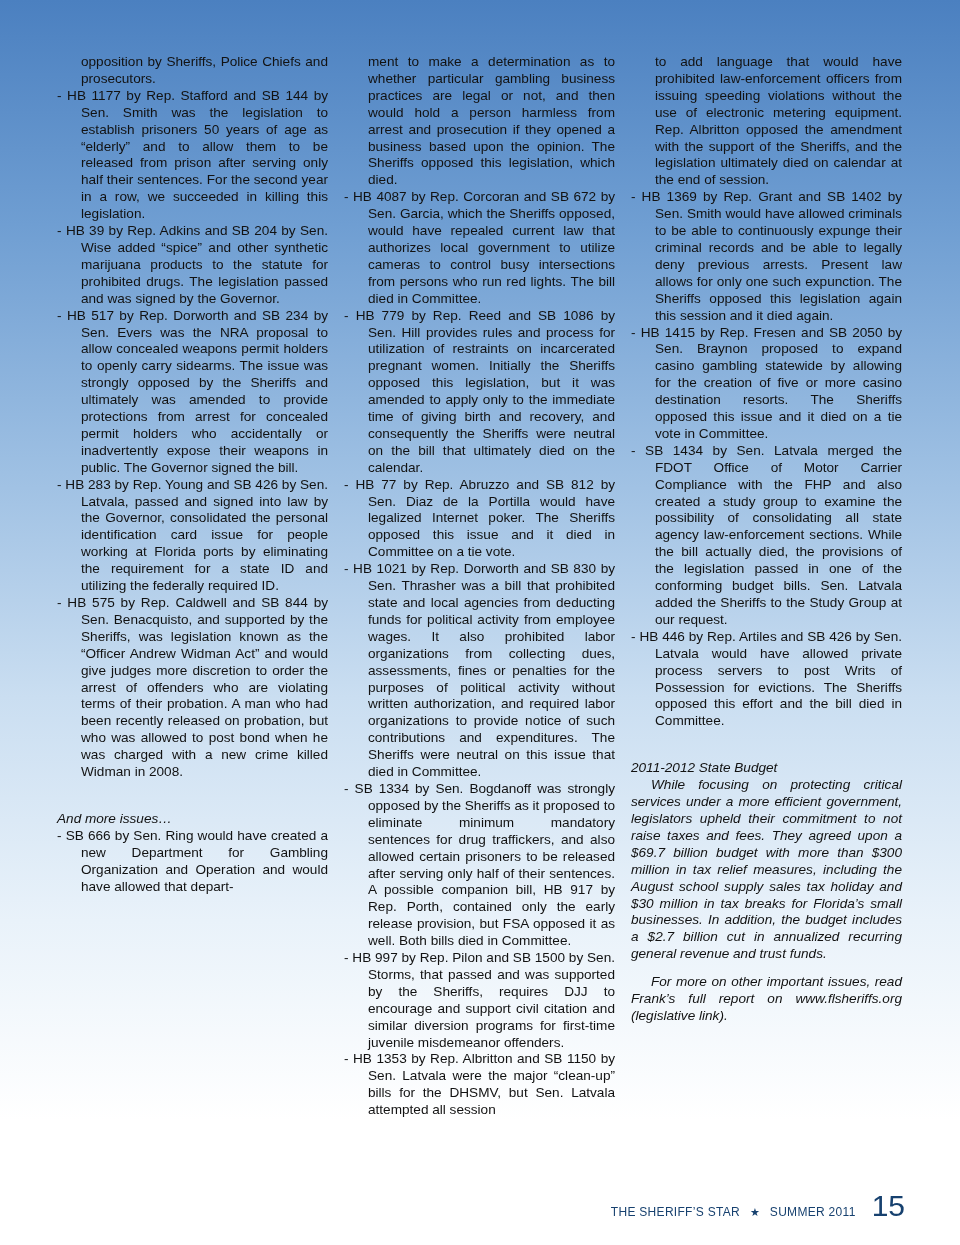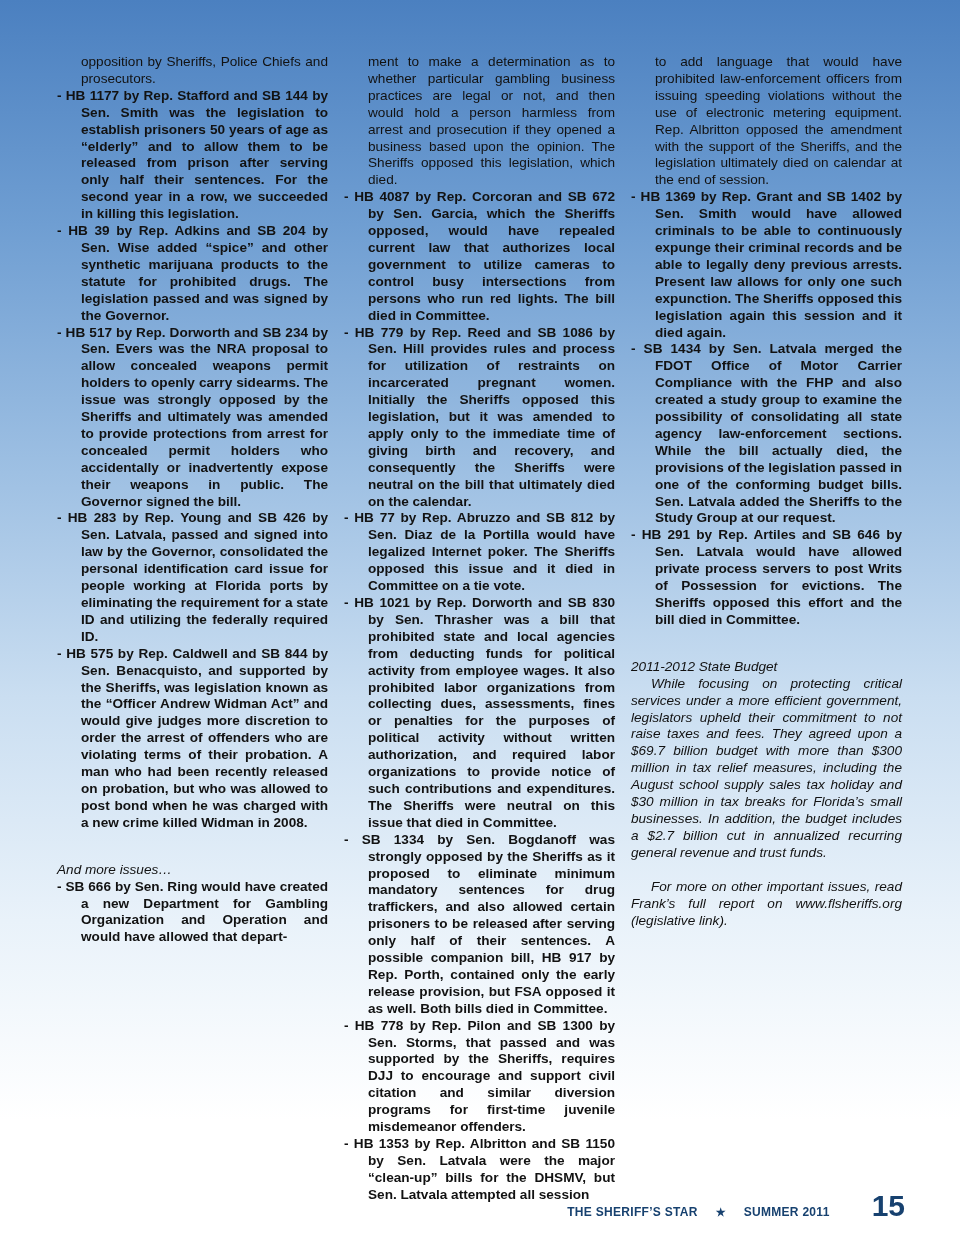--- a/index.html
+++ b/index.html
@@ -27,37 +27,37 @@
   }
   .column {
     width: 271px;
     flex: 0 0 271px;
     font-size: 13.6px;
     line-height: 16.9px;
     color: var(--text, #121212);
     text-align: justify;
   }
   .block { margin: 0; }
-  .item { padding-left: 24px; text-indent: -24px; font-weight: bold; }
+  .item { padding-left: 24px; text-indent: -24px; }
   .cont { padding-left: 24px; }
   .heading { font-style: italic; margin-top: 30px; }
   .para-indent { text-indent: 20px; font-style: italic; }
-  .para-indent-italic { text-indent: 20px; font-style: italic; margin-top: 17px; }
+  .para-indent-italic { text-indent: 20px; font-style: italic; margin-top: 11px; }
   .footer {
     position: absolute;
     right: 55px; bottom: 24px;
     display: flex;
     align-items: baseline;
-    gap: 18px;
+    gap: 10px;
     color: var(--footer, #17416f);
-    font-weight: bold;
+    font-weight: normal;
   }
   .footer-title, .footer-issue { font-size: 12px; letter-spacing: 0.3px; }
   .footer-star { font-size: 11px; }
-  .footer-page { font-size: 30px; margin-left: 24px; line-height: 1; }
+  .footer-page { font-size: 30px; margin-left: 6px; line-height: 1; }
 </style>
 </head>
 <body>
 
 <div class="page">
   <div class="content">
     <div class="column">
         <div class="block cont">opposition by Sheriffs, Police Chiefs and prosecutors.</div>
         <div class="block item">- HB 1177 by Rep. Stafford and SB 144 by Sen. Smith was the legislation to establish prisoners 50 years of age as “elderly” and to allow them to be released from prison after serving only half their sentences. For the second year in a row, we succeeded in killing this legislation.</div>
         <div class="block item">- HB 39 by Rep. Adkins and SB 204 by Sen. Wise added “spice” and other synthetic marijuana products to the statute for prohibited drugs. The legislation passed and was signed by the Governor.</div>
@@ -67,28 +67,29 @@
         <div class="block heading">And more issues…</div>
         <div class="block item">- SB 666 by Sen. Ring would have created a new Department for Gambling Organization and Operation and would have allowed that depart-</div>
       </div>
     <div class="column">
         <div class="block cont">ment to make a determination as to whether particular gambling business practices are legal or not, and then would hold a person harmless from arrest and prosecution if they opened a business based upon the opinion.  The Sheriffs opposed this legislation, which died.</div>
         <div class="block item">- HB 4087 by Rep. Corcoran and SB 672 by Sen. Garcia, which the Sheriffs opposed, would have repealed current law that authorizes local government to utilize cameras to control busy intersections from persons who run red lights. The bill died in Committee.</div>
         <div class="block item">- HB 779 by Rep. Reed and SB 1086 by Sen. Hill provides rules and process for utilization of restraints on incarcerated pregnant women. Initially the Sheriffs opposed this legislation, but it was amended to apply only to the immediate time of giving birth and recovery, and consequently the Sheriffs were neutral on the bill that ultimately died on the calendar.</div>
         <div class="block item">- HB 77 by Rep. Abruzzo and SB 812 by Sen. Diaz de la Portilla would have legalized Internet poker. The Sheriffs opposed this issue and it died in Committee on a tie vote.</div>
         <div class="block item">- HB 1021 by Rep. Dorworth and SB 830 by Sen. Thrasher was a bill that prohibited state and local agencies from deducting funds for political activity from employee wages. It also prohibited labor organizations from collecting dues, assessments, fines or penalties for the purposes of political activity without written authorization, and required labor organizations to provide notice of such contributions and expenditures. The Sheriffs were neutral on this issue that died in Committee.</div>
         <div class="block item">- SB 1334 by Sen. Bogdanoff was strongly opposed by the Sheriffs as it proposed to eliminate minimum mandatory sentences for drug traffickers, and also allowed certain prisoners to be released after serving only half of their sentences. A possible companion bill, HB 917 by Rep. Porth, contained only the early release provision, but FSA opposed it as well. Both bills died in Committee.</div>
-        <div class="block item">- HB 778 by Rep. Pilon and SB 1300 by Sen. Storms, that passed and was supported by the Sheriffs, requires DJJ to encourage and support civil citation and similar diversion programs for first-time juvenile misdemeanor offenders.</div>
+        <div class="block item">- HB 997 by Rep. Pilon and SB 1500 by Sen. Storms, that passed and was supported by the Sheriffs, requires DJJ to encourage and support civil citation and similar diversion programs for first-time juvenile misdemeanor offenders.</div>
         <div class="block item">- HB 1353 by Rep. Albritton and SB 1150 by Sen. Latvala were the major “clean-up” bills for the DHSMV, but Sen. Latvala attempted all session</div>
       </div>
     <div class="column">
         <div class="block cont">to add language that would have prohibited law-enforcement officers from issuing speeding violations without the use of electronic metering equipment. Rep. Albritton opposed the amendment with the support of the Sheriffs, and the legislation ultimately died on calendar at the end of session.</div>
         <div class="block item">- HB 1369 by Rep. Grant and SB 1402 by Sen. Smith would have allowed criminals to be able to continuously expunge their criminal records and be able to legally deny previous arrests. Present law allows for only one such expunction.  The Sheriffs opposed this legislation again this session and it died again.</div>
+        <div class="block item">- HB 1415 by Rep. Fresen and SB 2050 by Sen. Braynon proposed to expand casino gambling statewide by allowing for the creation of five or more casino destination resorts. The Sheriffs opposed this issue and it died on a tie vote in Committee.</div>
         <div class="block item">- SB 1434 by Sen. Latvala merged the FDOT Office of Motor Carrier Compliance with the FHP and also created a study group to examine the possibility of consolidating all state agency law-enforcement sections. While the bill actually died, the provisions of the legislation passed in one of the conforming budget bills. Sen. Latvala added the Sheriffs to the Study Group at our request.</div>
-        <div class="block item">- HB 291 by Rep. Artiles and SB 646 by Sen. Latvala would have allowed private process servers to post Writs of Possession for evictions.  The Sheriffs opposed this effort and the bill died in Committee.</div>
+        <div class="block item">- HB 446 by Rep. Artiles and SB 426 by Sen. Latvala would have allowed private process servers to post Writs of Possession for evictions.  The Sheriffs opposed this effort and the bill died in Committee.</div>
         <div class="block heading">2011-2012 State Budget</div>
         <div class="block para-indent">While focusing on protecting critical services under a more efficient government, legislators upheld their commitment to not raise taxes and fees. They agreed upon a $69.7 billion budget with more than $300 million in tax relief measures, including the August school supply sales tax holiday and $30 million in tax breaks for Florida’s small businesses. In addition, the budget includes a $2.7 billion cut in annualized recurring general revenue and trust funds.</div>
         <div class="block para-indent-italic">For more on other important issues, read Frank’s full report on www.flsheriffs.org (legislative link).</div>
       </div>
   </div>
   <div class="footer">
     <span class="footer-title">THE SHERIFF’S STAR</span>
     <span class="footer-star">★</span>
     <span class="footer-issue">SUMMER 2011</span>
     <span class="footer-page">15</span>

